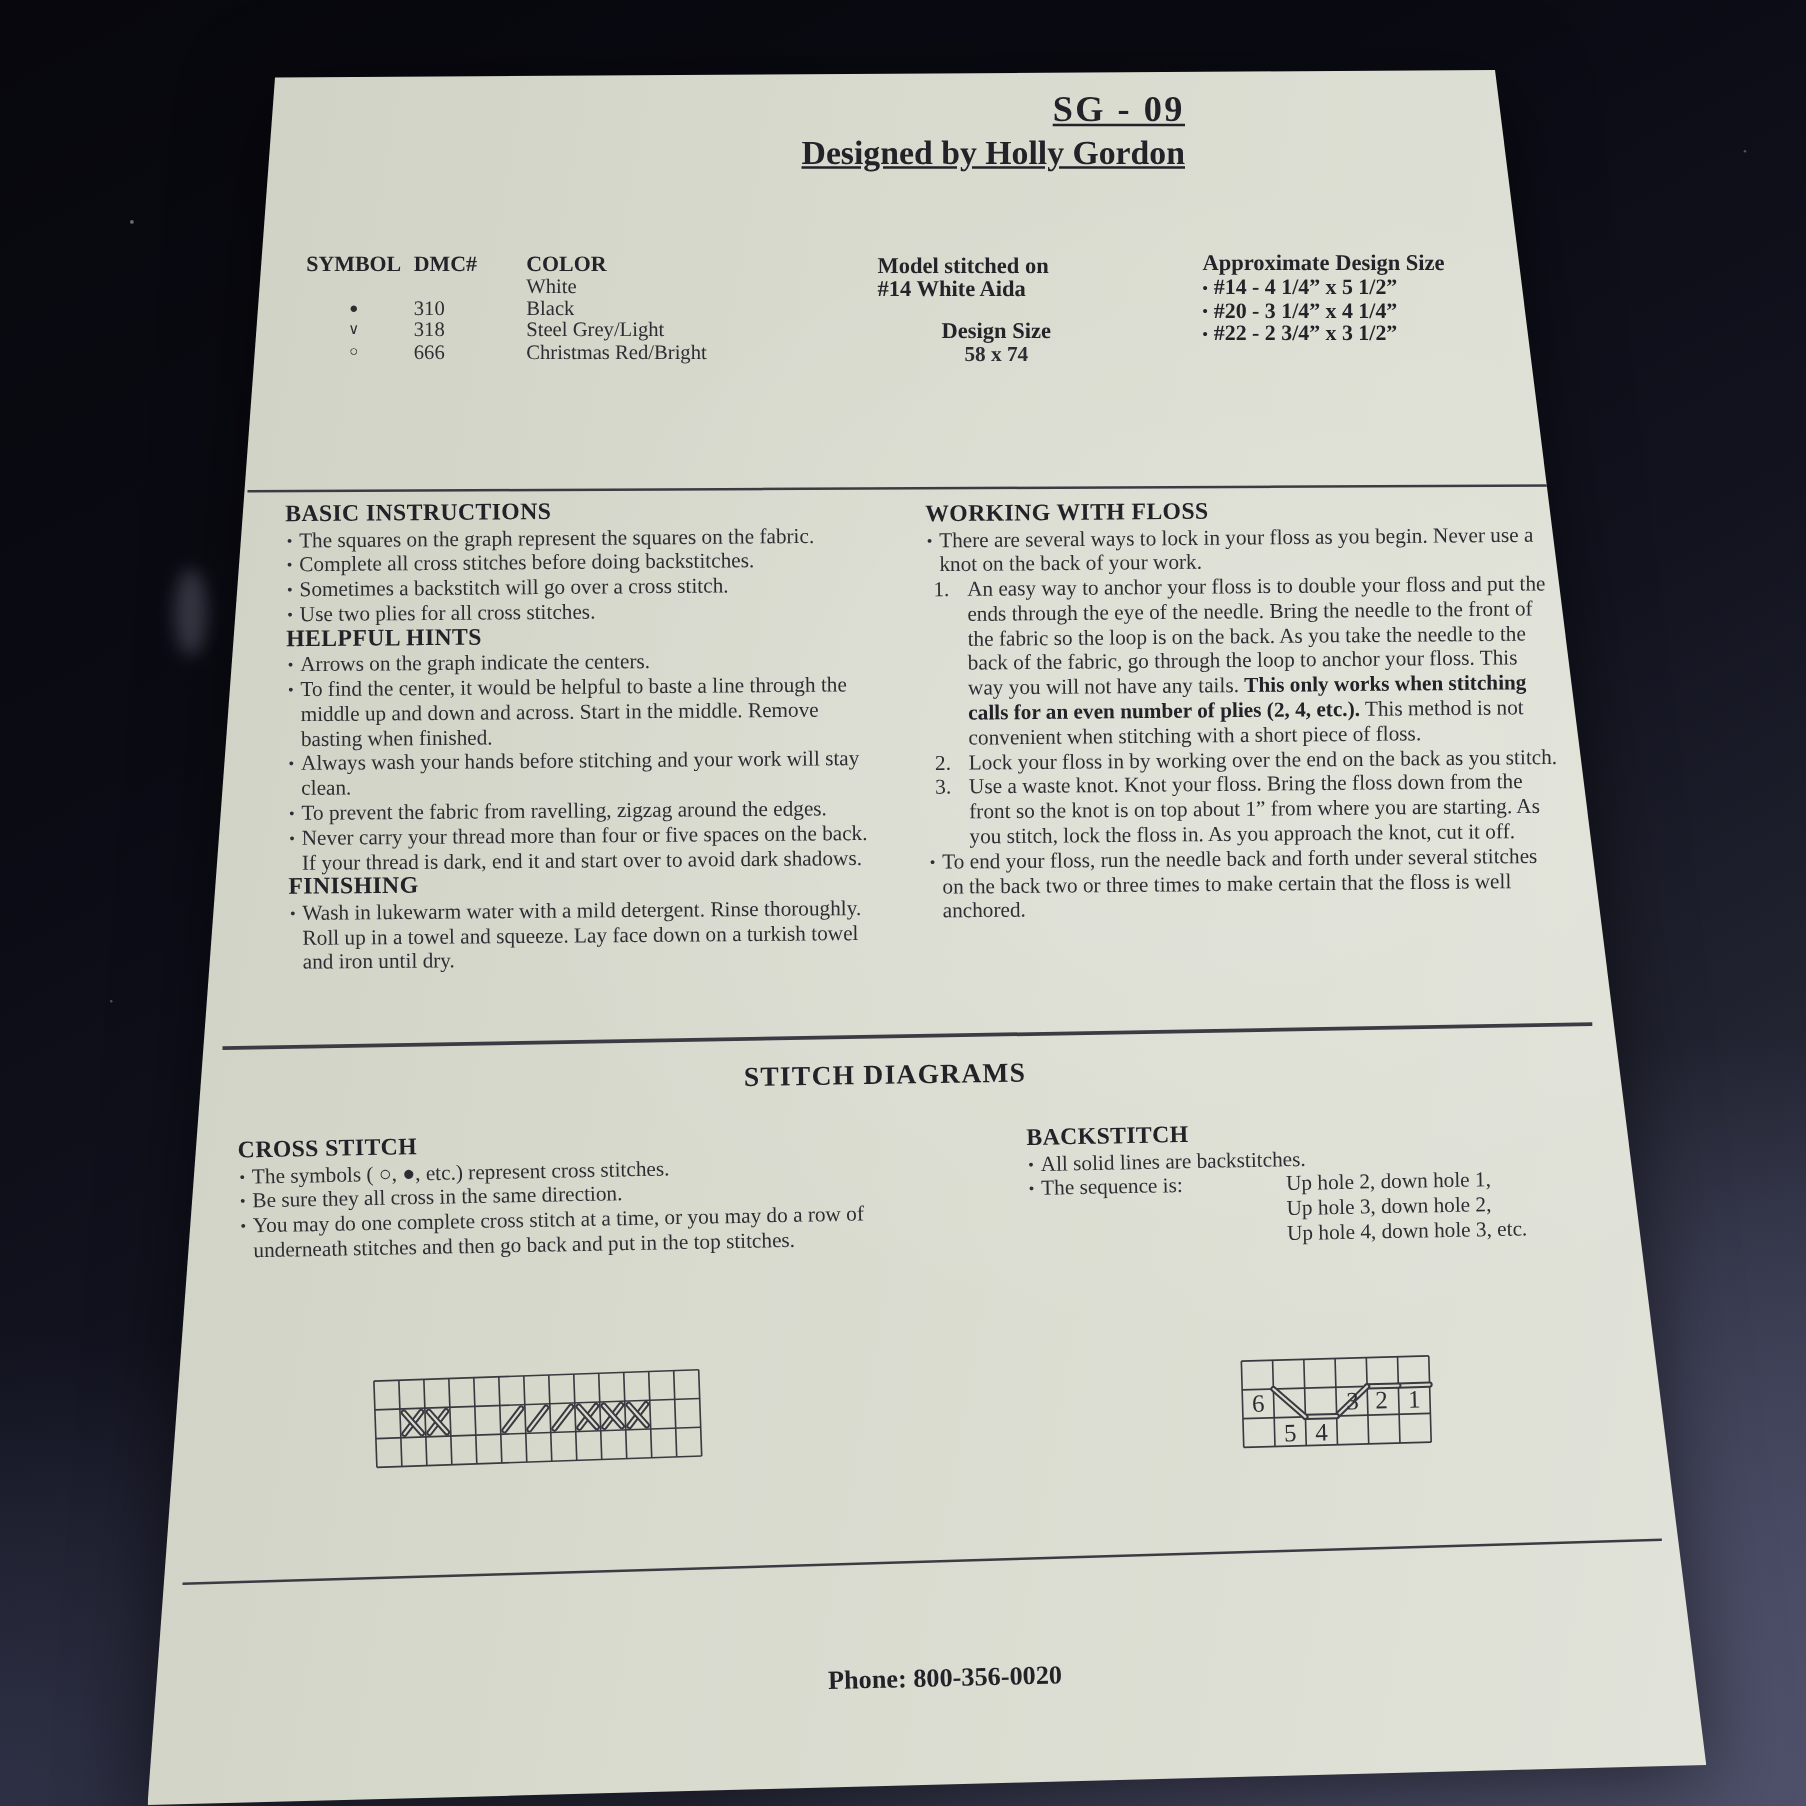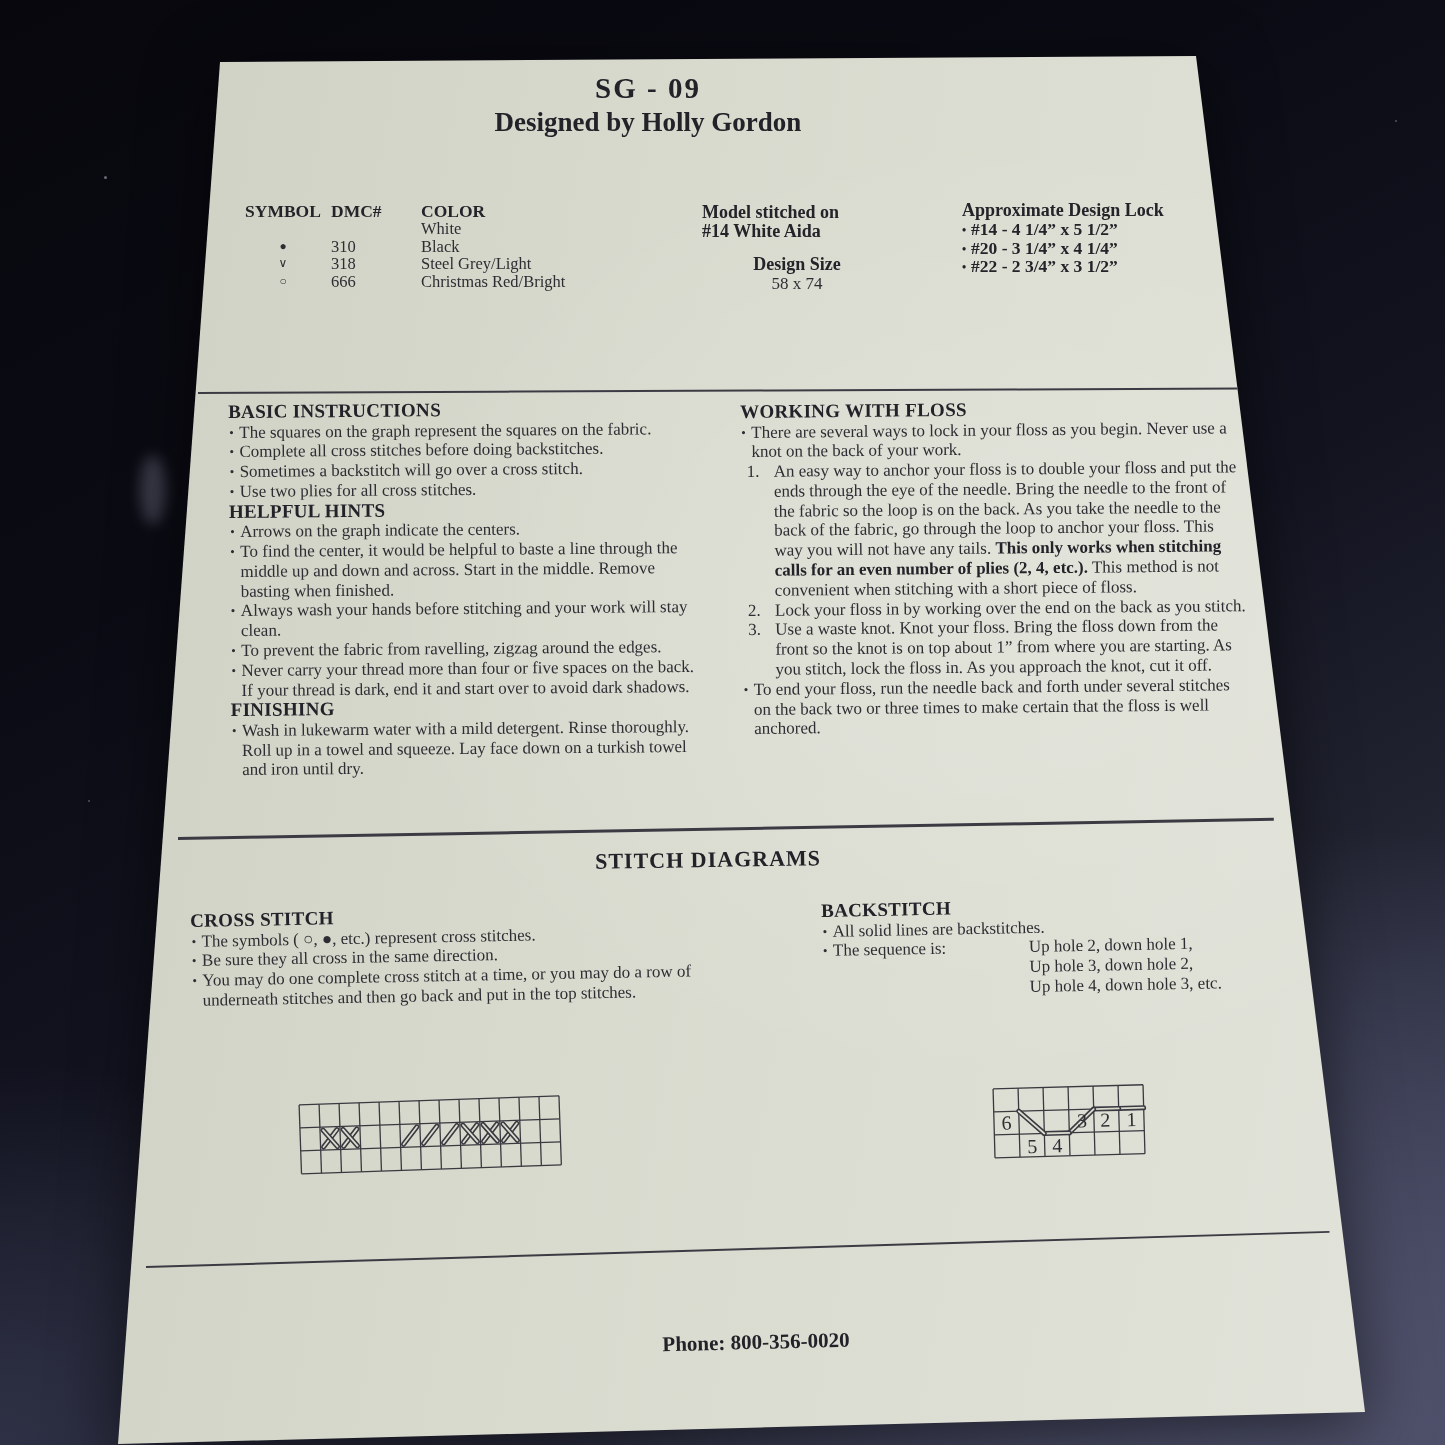--- a/index.html
+++ b/index.html
@@ -22,38 +22,38 @@
     clip-path:polygon(102px 6px, 1078px 0px, 1247px 1356px, 0px 1388px);
     background:
       radial-gradient(900px 700px at 70% 40%, rgba(255,255,255,.16) 0%, rgba(255,255,255,0) 70%),
       linear-gradient(100deg,#cfd1c4 0%,#d8dace 40%,#dddfd4 75%,#e1e2d9 100%);
     color:#2e2d33;
   }
   .abs{position:absolute;}
   .ink-rule{position:absolute;background:#3c3b44;transform-origin:left center;}
 
   
-  .hdr{left:230px;top:16px;width:600px;text-align:center;color:#232229;}
+  .hdr{left:230px;top:16px;width:600px;text-align:right;color:#232229;text-decoration:underline;}
   .hdr .code{font-size:29px;font-weight:bold;letter-spacing:2px;}
   .hdr .title{font-size:33px;font-weight:bold;letter-spacing:2px;margin-top:2px;}
   .hdr .designer{font-size:27px;font-weight:bold;margin-top:2px;}
 
   
   .ttable{left:117px;top:147px;font-size:16.5px;line-height:17.4px;}
   .trow{display:grid;grid-template-columns:96px 90px 230px;}
   .trow .c1{text-align:center;}
   .trow .c2{text-align:left;}
   .trow .c3{text-align:left;}
   .thead{font-weight:bold;font-size:17.5px;color:#242329;}
   .sym{font-size:12px;}
 
   
   .model{left:584px;top:147px;font-size:18px;line-height:19px;font-weight:bold;color:#242329;}
   .model .ds{margin-top:14px;width:190px;text-align:center;}
-  .model .dsv{font-weight:normal;width:190px;text-align:center;font-size:17px;color:#2e2d33;}
+  .model .dsv{font-weight:bold;width:190px;text-align:center;font-size:17px;color:#2e2d33;}
 
   
   .approx{left:844px;top:145px;font-size:17.5px;line-height:18.8px;font-weight:bold;color:#242329;}
   .approx .t{font-size:18px;}
   .approx-item{position:relative;padding-left:9px;}
   .approx-item::before{content:"•";position:absolute;left:0;font-size:12px;top:1px;}
 
   
   .col{font-size:17px;line-height:19.8px;transform-origin:left top;}
   .col h3{font-size:19px;line-height:20.5px;margin:0;color:#232229;letter-spacing:.3px;}
@@ -127,21 +127,21 @@
     </div>
 
     <div class="abs model">
       <div>Model stitched on</div>
       <div>#14 White Aida</div>
       <div class="ds">Design Size</div>
       <div class="dsv">58 x 74</div>
     </div>
 
     <div class="abs approx">
-      <div class="t">Approximate Design Lock</div>
+      <div class="t">Approximate Design Size</div>
       <div class="approx-item">#14 - 4 1/4” x 5 1/2”</div>
       <div class="approx-item">#20 - 3 1/4” x 4 1/4”</div>
       <div class="approx-item">#22 - 2 3/4” x 3 1/2”</div>
     </div>
 
     <div class="ink-rule" style="left:80px;top:336px;width:1044px;height:2px;transform:rotate(-0.25deg);"></div>
     <div class="ink-rule" style="left:60px;top:781px;width:1096px;height:3px;transform:rotate(-1deg);"></div>
     <div class="ink-rule" style="left:28px;top:1210px;width:1184px;height:2px;transform:rotate(-1.7deg);"></div>
 
     <div class="abs col col-left">

